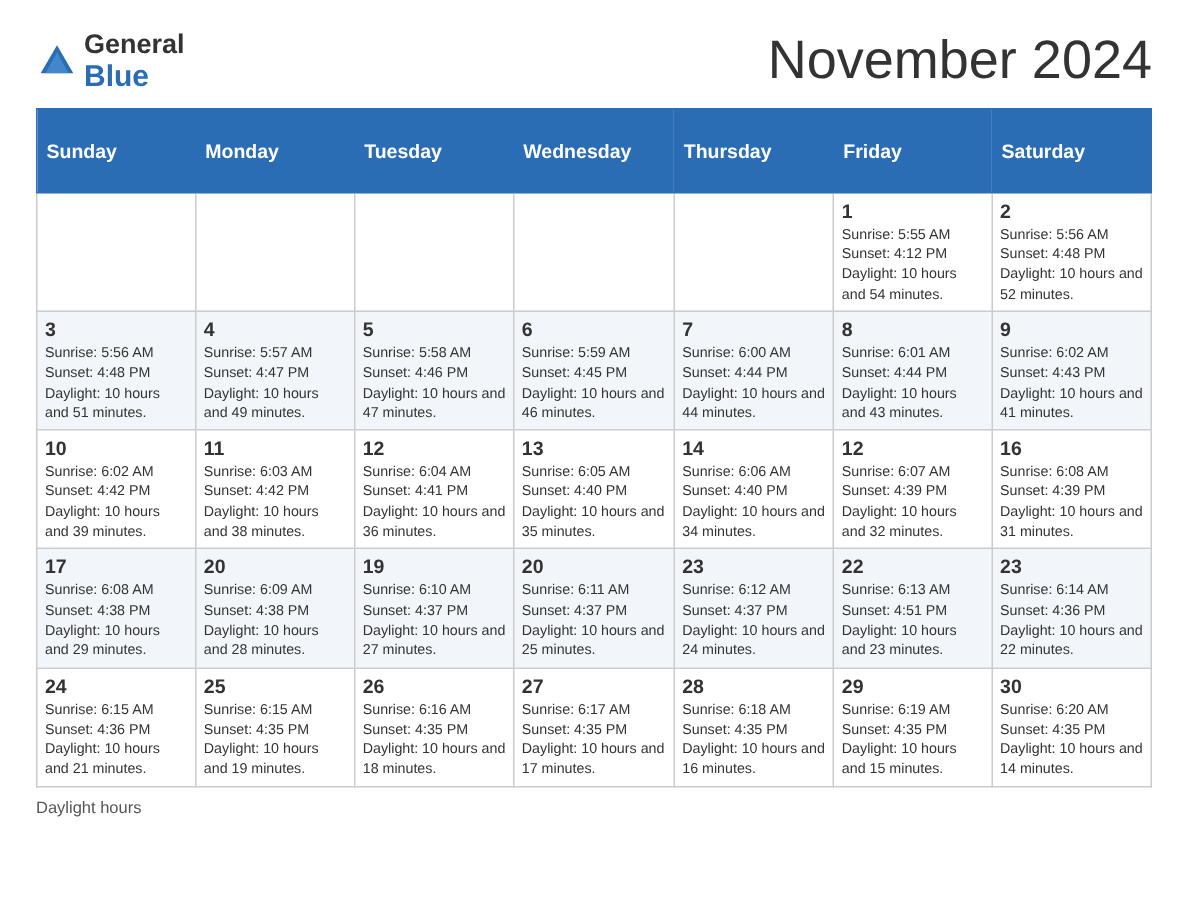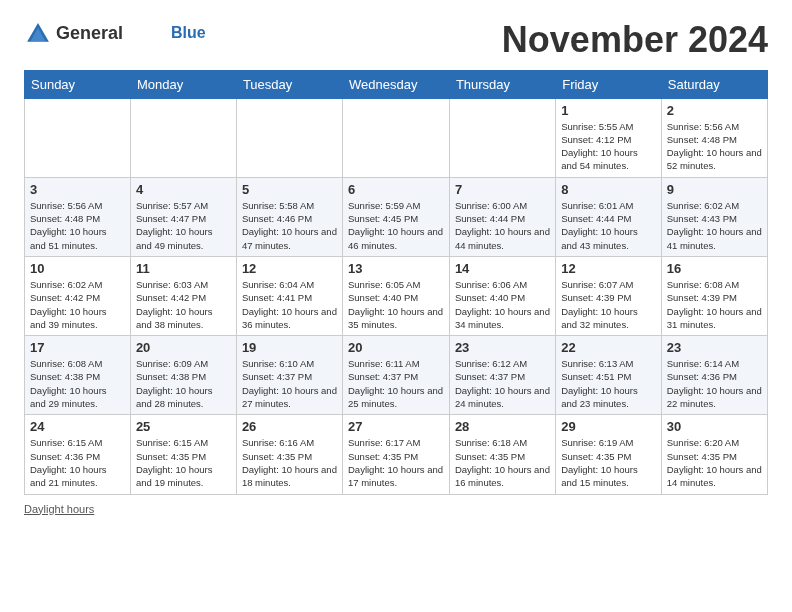--- a/index.html
+++ b/index.html
@@ -16,62 +16,61 @@
       justify-content: space-between;
       margin-bottom: 4px;
     }
     .logo {
       display: flex;
       align-items: center;
       gap: 4px;
     }
     .logo-text {
       display: flex;
-      flex-direction: row;
+      flex-direction: column;
       line-height: 1.1;
     }
     .logo-general {
       font-size: 18px;
       font-weight: bold;
       color: #333;
     }
     .logo-blue {
-      font-size: 16px;
+      font-size: 20px;
       font-weight: bold;
       color: #2a6db5;
-      margin-left: 48px;
     }
     .logo-icon {
       width: 28px;
       height: 28px;
     }
     .title-block {
       text-align: right;
     }
     .main-title {
       font-size: 36px;
-      font-weight: bold;
+      font-weight: normal;
       color: #333;
       line-height: 1.1;
     }
     .subtitle {
       font-size: 16px;
       color: #555;
     }
     .calendar {
       width: 100%;
       border-collapse: collapse;
       margin-top: 10px;
     }
     .calendar th {
       background: #2a6db5;
       color: #fff;
       font-size: 13px;
-      font-weight: normal;
-      padding: 6px 6px;
+      font-weight: bold;
+      padding: 20px 6px;
       text-align: left;
       border: 1px solid #2a6db5;
     }
     .calendar td {
       vertical-align: top;
       border: 1px solid #ccc;
       padding: 4px 5px;
       width: 108px;
       min-height: 80px;
       font-size: 10px;
@@ -93,21 +92,20 @@
       color: #333;
       line-height: 1.4;
     }
     .empty-cell {
       background: #fff !important;
     }
     .footer {
       margin-top: 8px;
       font-size: 11px;
       color: #555;
-      text-decoration: underline;
     }
   </style>
 </head>
 <body>
 
 <div>
   <div class="header-top">
     <div class="logo">
       <svg class="logo-icon" viewBox="0 0 36 36">
         <polygon points="18,4 32,28 4,28" fill="#2a6db5"></polygon>

